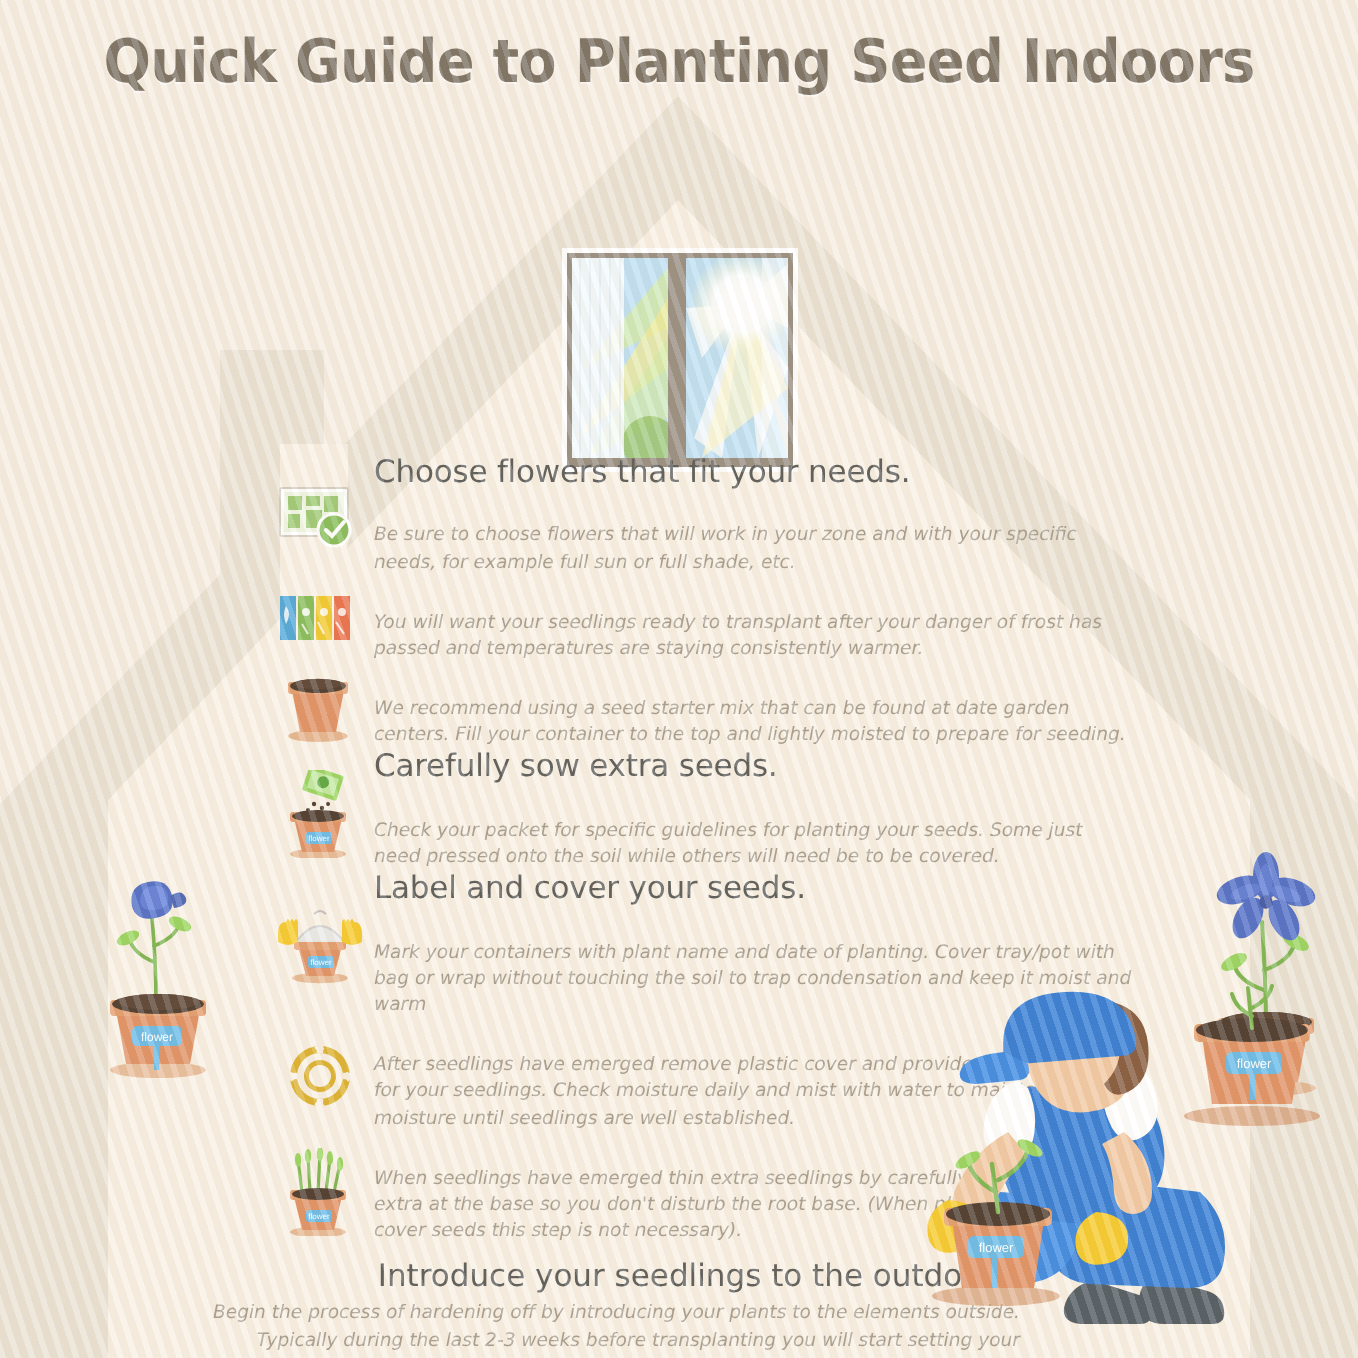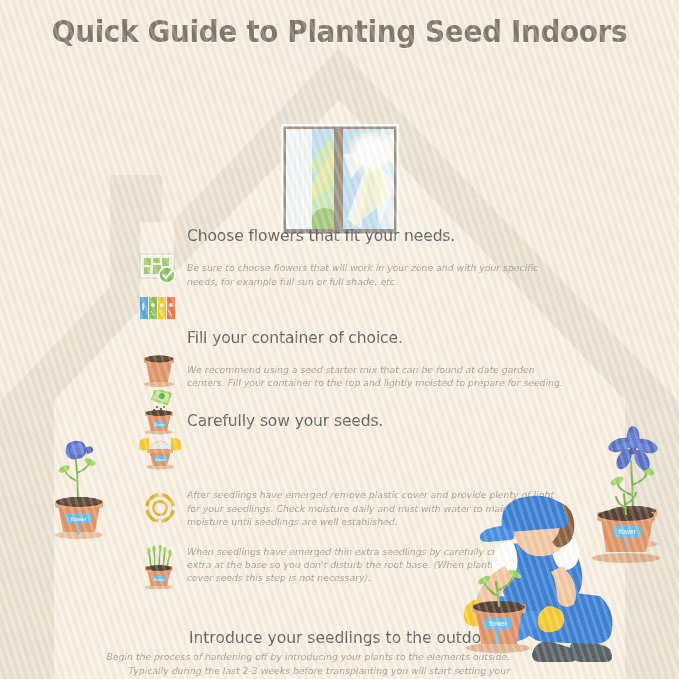--- a/index.html
+++ b/index.html
@@ -30,21 +30,21 @@
     font-family:"DejaVu Sans","Liberation Sans",sans-serif;
     text-shadow:0 1px 0 rgba(255,255,255,.55);
     transform:scaleX(.93);transform-origin:center;
   }
 
   
   .window{position:absolute;left:281px;top:124px;width:118px;height:112px;z-index:6;}
 
   
   .steps{position:absolute;left:137px;top:228px;width:430px;z-index:20;}
-  .step{position:relative;display:flex;align-items:flex-end;margin-bottom:1px;}
+  .step{position:relative;display:flex;align-items:center;margin-bottom:1px;}
   .step-icon{width:46px;min-width:46px;height:40px;position:relative;margin-right:4px;}
   .step-text{flex:1;padding-top:0px;}
   .step-head{
     font-size:15.5px;color:#4a4a48;line-height:1.12;
     font-family:"DejaVu Sans","Liberation Sans",sans-serif;font-weight:400;
     letter-spacing:-.1px;
   }
   .step-body{
     font-size:9.3px;color:#9e9384;font-style:italic;line-height:1.42;
     font-family:"DejaVu Sans","Liberation Sans",sans-serif;margin-top:16px;
@@ -180,35 +180,35 @@
               <path d="M24 19 l2 6"></path>
             <circle cx="34" cy="16" r="2"></circle>
               <path d="M33 19 l2 6"></path>
           </g>
           <g stroke="#ffffff" stroke-width="1" opacity=".8" fill="none">
             <path d="M14 22 l3 5 M22 21 l3 6 M31 21 l4 6"></path>
           </g>
         </svg>
       </div>
       <div class="step-text">
+        <div class="step-body">You will want your seedlings ready to transplant after your danger of frost has passed and temperatures are staying consistently warmer.</div>
       </div>
     </div>
 
     <div class="step">
       <div class="step-icon">
         <svg viewBox="0 0 46 40" width="46" height="40">
           <ellipse cx="22" cy="35" rx="15" ry="3" fill="#d98a52" opacity=".65"></ellipse>
           <path d="M9 12 L35 12 L31 33 L13 33 Z" fill="#dd8755"></path>
           <rect x="7" y="8" width="30" height="6" rx="1.5" fill="#e09460"></rect>
           <ellipse cx="22" cy="10" rx="14" ry="3.5" fill="#3b2618"></ellipse>
           <ellipse cx="22" cy="9" rx="12" ry="2.6" fill="#4a3120"></ellipse>
         </svg>
       </div>
       <div class="step-text">
-        <div class="step-head">Fill your container of choice.</div>
         <div class="step-body">We recommend using a seed starter mix that can be found at date garden centers. Fill your container to the top and lightly moisted to prepare for seeding.</div>
       </div>
     </div>
 
     <div class="step">
       <div class="step-icon">
         <svg viewBox="0 0 46 44" width="46" height="44">
           <g transform="rotate(18 24 8)">
             <rect x="15" y="0" width="18" height="13" rx="1" fill="#8fd14f"></rect>
             <rect x="17" y="2" width="14" height="9" fill="#bde89a"></rect>
@@ -222,40 +222,45 @@
           </g>
           <ellipse cx="22" cy="42" rx="14" ry="2.6" fill="#d98a52" opacity=".6"></ellipse>
           <path d="M10 24 L34 24 L30 41 L14 41 Z" fill="#dd8755"></path>
           <rect x="8" y="21" width="28" height="5" rx="1.5" fill="#e09460"></rect>
           <ellipse cx="22" cy="23" rx="13" ry="3" fill="#3b2618"></ellipse>
           <rect x="16" y="31" width="13" height="6" rx="1.5" fill="#5bb4e5"></rect>
           <text x="22.5" y="35.6" font-size="4" fill="#ffffff" text-anchor="middle" font-family="sans-serif">flower</text>
         </svg>
       </div>
       <div class="step-text">
-        <div class="step-head">Carefully sow your seeds.</div>
+        <div class="step-head">Carefully sow extra seeds.</div>
+        <div class="step-body">Check your packet for specific guidelines for planting your seeds.  Some just need pressed onto the soil while others will need be to be covered.</div>
       </div>
     </div>
 
     <div class="step">
       <div class="step-icon">
         <svg viewBox="0 0 46 40" width="46" height="40">
           <ellipse cx="23" cy="36" rx="14" ry="2.6" fill="#d98a52" opacity=".6"></ellipse>
           <path d="M12 20 L34 20 L30 35 L16 35 Z" fill="#dd8755"></path>
           <rect x="10" y="17" width="26" height="5" rx="1.5" fill="#e09460"></rect>
           <path d="M11 18 q12 -16 24 0 z" fill="#e8e8e8" opacity=".95"></path>
           <path d="M11 18 q12 -16 24 0" fill="none" stroke="#cccccc"></path>
           <path d="M20 4 q3 -3 6 0" stroke="#bbbbbb" fill="none"></path>
           <rect x="17" y="25" width="13" height="6" rx="1.5" fill="#5bb4e5"></rect>
           <text x="23.5" y="29.6" font-size="4" fill="#ffffff" text-anchor="middle" font-family="sans-serif">flower</text>
           <g fill="#f5c518">
             <path d="M2 14 q0 -6 4 -6 q1 -3 2 0 q1 -3 2 0 q1 -3 2 0 l0 10 q-5 3 -10 0 z"></path>
             <path d="M44 14 q0 -6 -4 -6 q-1 -3 -2 0 q-1 -3 -2 0 q-1 -3 -2 0 l0 10 q5 3 10 0 z"></path>
           </g>
         </svg>
+      </div>
+      <div class="step-text">
+        <div class="step-head">Label and cover your seeds.</div>
+        <div class="step-body">Mark your containers with plant name and date of planting. Cover tray/pot with bag or wrap without touching the soil to trap condensation and keep it moist and warm</div>
       </div>
     </div>
 
     <div class="step">
       <div class="step-icon">
         <svg viewBox="0 0 46 40" width="46" height="40">
           <g transform="translate(23,20)">
             <circle r="15" fill="#d9a91a"></circle>
             <circle r="11.5" fill="#f7efe2"></circle>
             <circle r="8" fill="#d9a91a"></circle>

